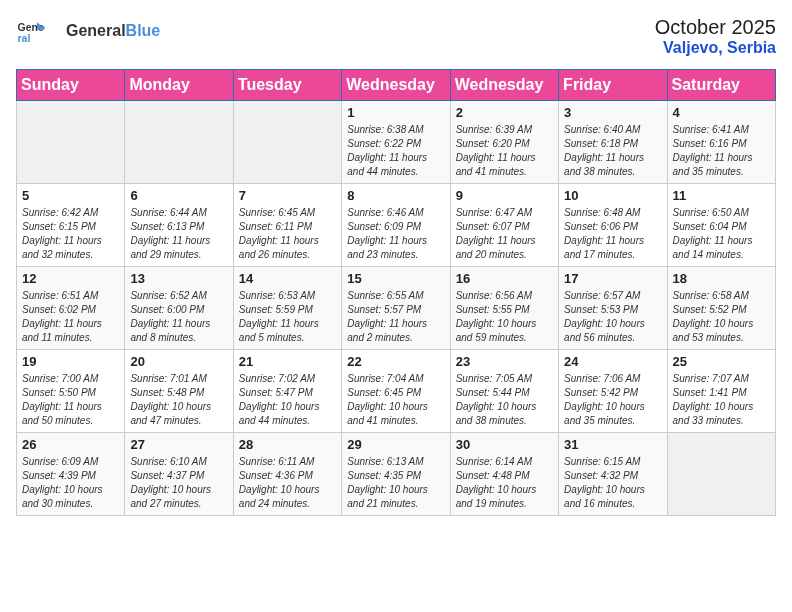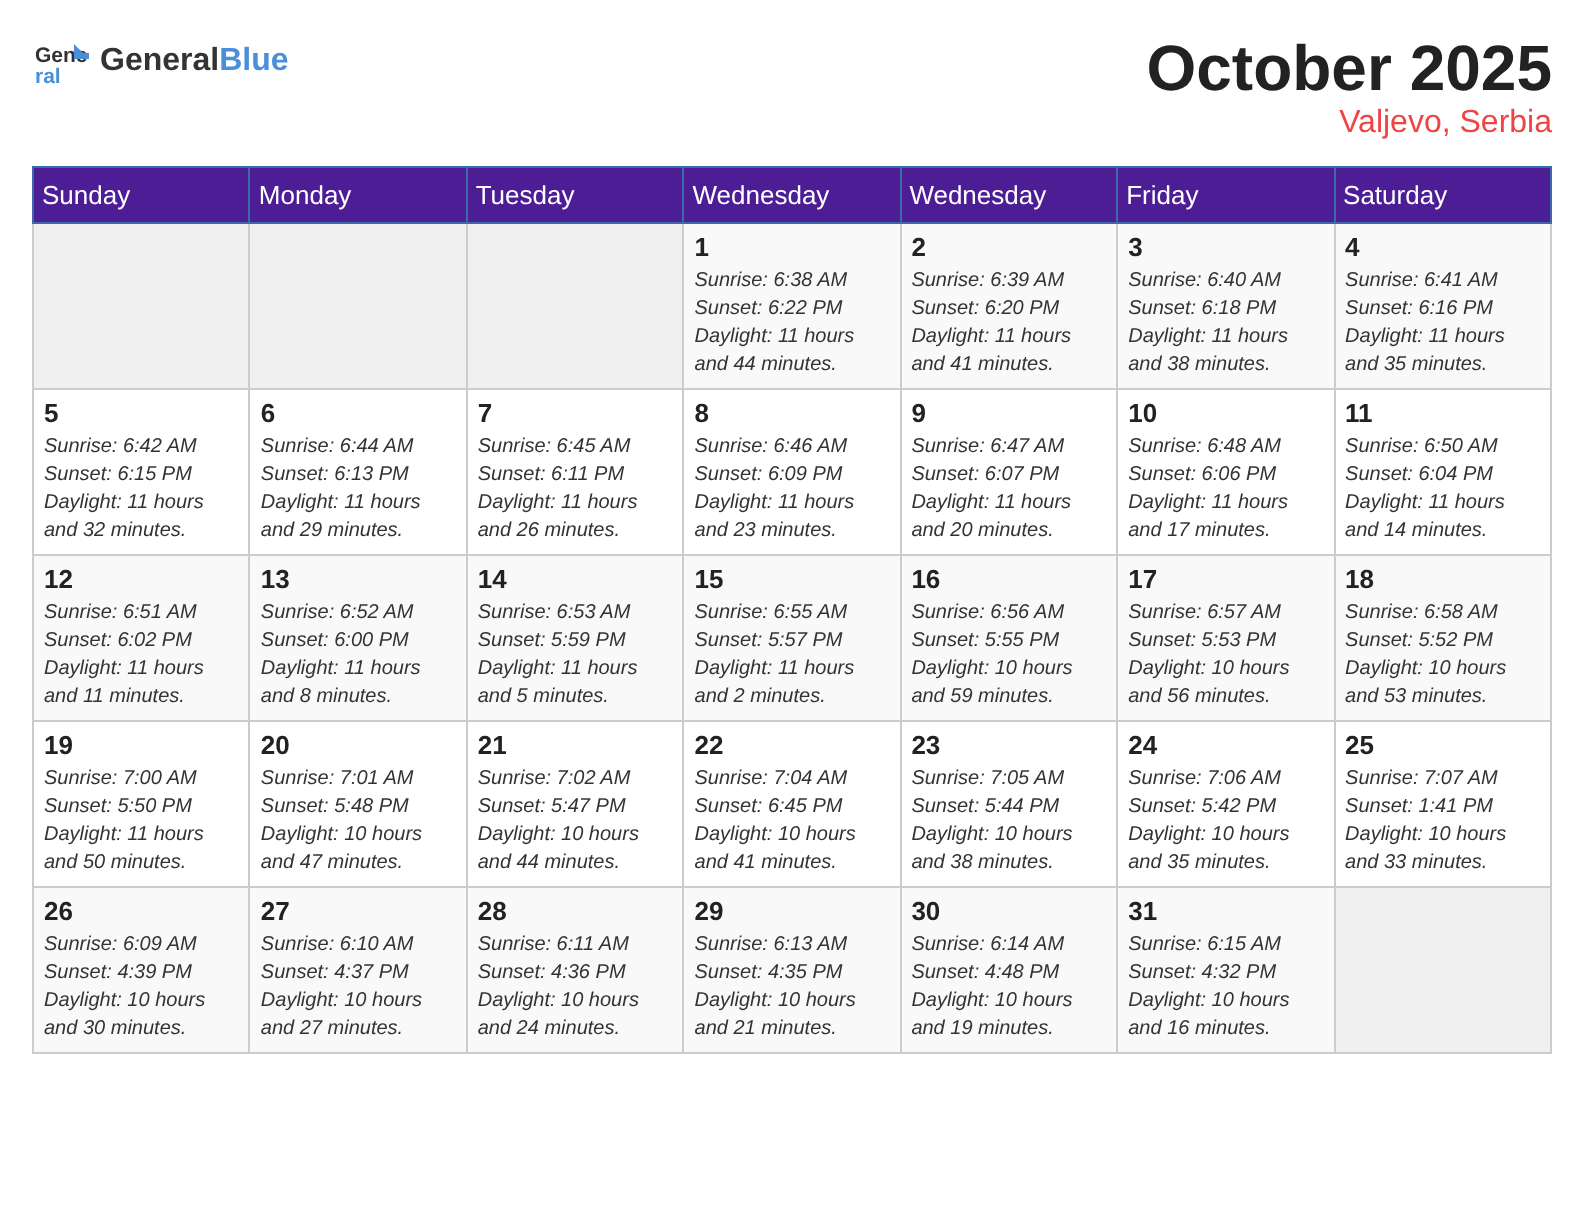--- a/index.html
+++ b/index.html
@@ -22,41 +22,41 @@
     }
     .logo-icon {
       width: 30px;
       height: 30px;
       margin-right: 4px;
     }
     .month-title {
       text-align: right;
     }
     .month-title h1 {
-      font-size: 32px;
-      font-weight: bold;
+      font-size: 20px;
+      font-weight: normal;
       color: #222;
     }
     .month-title h2 {
       font-size: 16px;
-      color: #ef4444;
-      font-weight: normal;
+      color: #1d4ed8;
+      font-weight: bold;
     }
     table {
       width: 100%;
       border-collapse: collapse;
       font-size: 11px;
     }
     thead tr th {
-      background-color: #4c1d95;
+      background-color: #ec4899;
       color: white;
       padding: 6px 4px;
       text-align: left;
-      font-size: 13px;
-      font-weight: normal;
+      font-size: 16px;
+      font-weight: bold;
       border: 1px solid #3a6aaa;
     }
     tbody tr td {
       border: 1px solid #ccc;
       padding: 4px 5px;
       vertical-align: top;
       width: 14.28%;
       min-height: 80px;
     }
     .day-number {
@@ -86,21 +86,21 @@
 
 <div class="header">
   <div class="logo">
     <svg class="logo-icon" viewBox="0 0 40 40">
       <text x="2" y="20" font-size="14" font-weight="bold" fill="#333">Gene</text>
       <text x="2" y="34" font-size="14" font-weight="bold" fill="#4a90d9">ral</text>
       <polygon points="28,8 38,18 28,14" fill="#4a90d9"></polygon>
       <rect x="28" y="14" width="10" height="4" fill="#4a90d9"></rect>
     </svg>
     <div>
-      <div style="font-size:16px;font-weight:bold;color:#333;line-height:1.1;">
+      <div style="font-size:16px;font-weight:bold;color:#333;line-height:1.1;margin-left:16px;">
         <span style="color:#333;">General</span><span style="color:#4a90d9;">Blue</span>
       </div>
     </div>
   </div>
   <div class="month-title">
     <h1>October 2025</h1>
     <h2>Valjevo, Serbia</h2>
   </div>
 </div>
 

